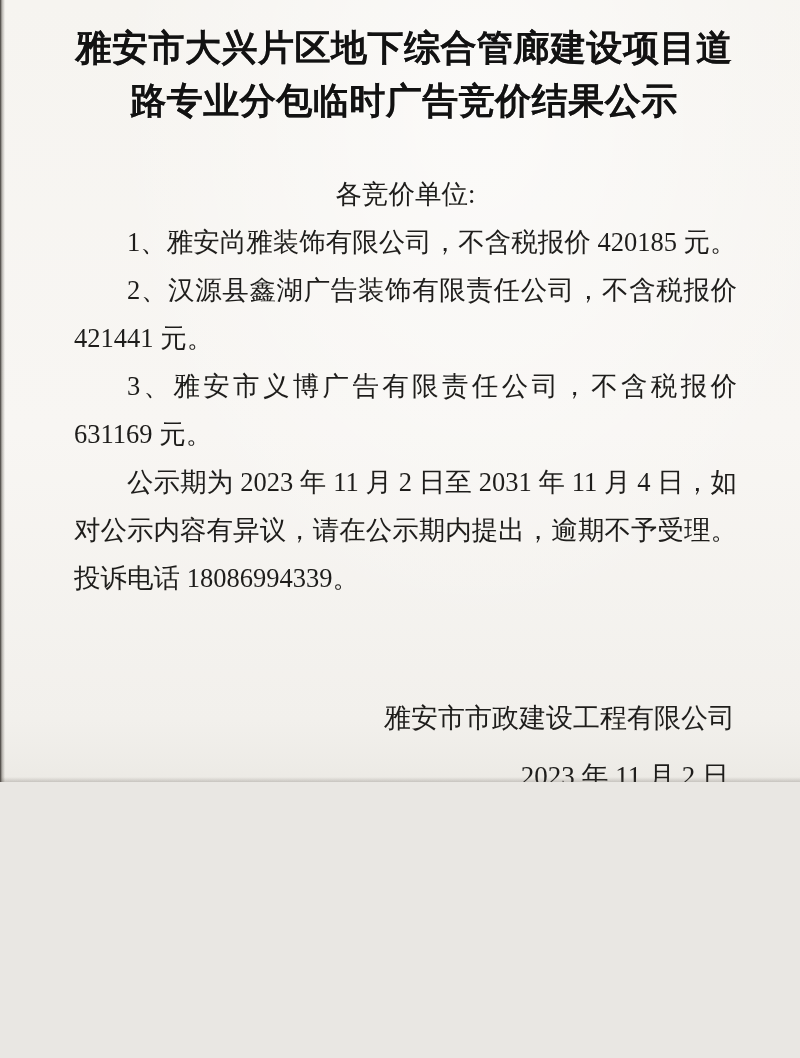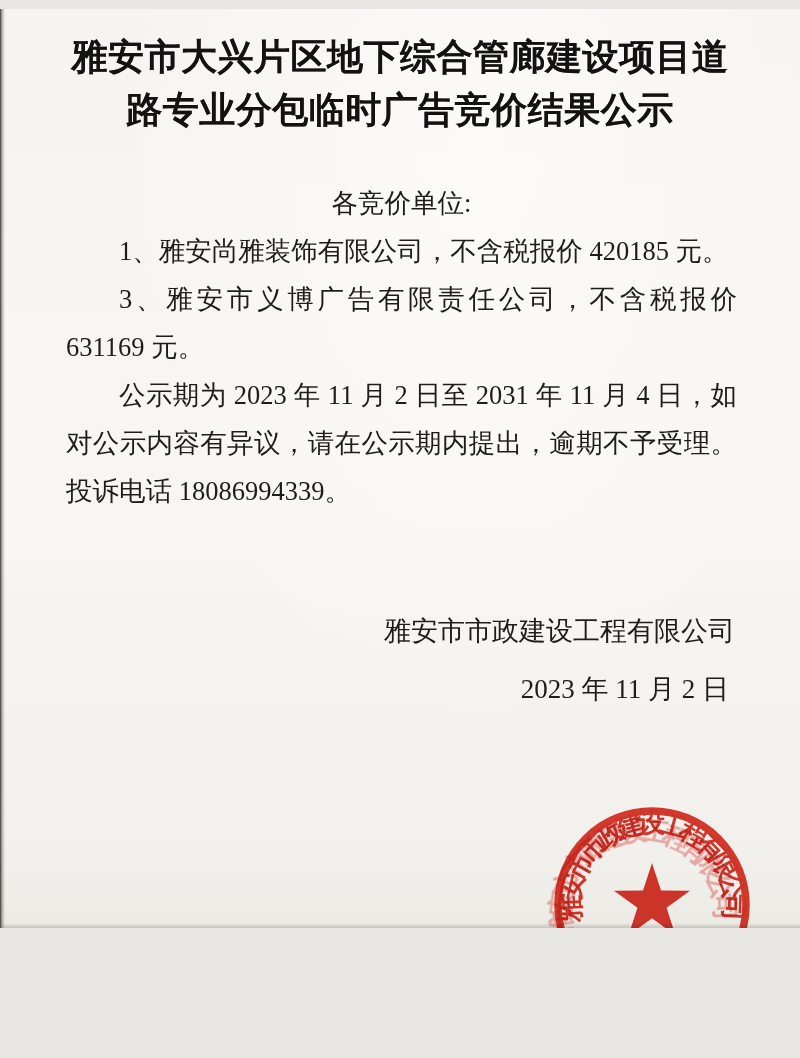--- a/index.html
+++ b/index.html
@@ -1,28 +1,29 @@
 <!DOCTYPE html>
 <html><head>
 <meta charset="utf-8">
 <style>
   * { margin: 0; padding: 0; box-sizing: border-box; }
   html, body { background: #e9e7e3; }
   .page {
     position: relative;
     width: 800px;
-    height: 919px;
-    margin: 9px auto;
+    height: 782px;
+    margin: 0 auto;
     overflow: hidden;
     color: #1d1c1a;
     font-family: "Liberation Serif", "DejaVu Serif", serif;
     background:
       radial-gradient(ellipse at 60% 15%, rgba(255,255,255,0.55), rgba(255,255,255,0) 55%),
       linear-gradient(180deg, #f6f4f0 0%, #f8f6f3 55%, #f2f0ec 92%, #ecEAe5 100%);
     background-color: #f7f5f1;
+    padding-left: 8px;
   }
   .scan-edge-left {
     position: absolute; left: 0; top: 0; bottom: 0; width: 5px;
     background: linear-gradient(90deg, rgba(28,24,20,0.85) 0px, rgba(60,55,48,0.35) 2px, rgba(60,55,48,0) 5px);
     pointer-events: none;
   }
   .scan-edge-bottom {
     position: absolute; left: 0; right: 0; bottom: 0; height: 5px;
     background: linear-gradient(0deg, rgba(90,85,78,0.25), rgba(90,85,78,0));
     pointer-events: none;
@@ -77,20 +78,21 @@
 
 <div class="page">
   <div class="scan-edge-left"></div>
   <div class="scan-edge-bottom"></div>
 
   <h1 class="doc-title">雅安市大兴片区地下综合管廊建设项目道路专业分包临时广告竞价结果公示</h1>
 
   <div class="doc-body">
     <p class="salutation">各竞价单位:</p>
     <p class="para">1、雅安尚雅装饰有限公司，不含税报价 420185 元。</p>
+    <p class="para">2、汉源县鑫湖广告装饰有限责任公司，不含税报价 421441 元。</p>
     <p class="para">3、雅安市义博广告有限责任公司，不含税报价 631169 元。</p>
     <p class="para">公示期为 2023 年 11 月 2 日至 2031 年 11 月 4 日，如对公示内容有异议，请在公示期内提出，逾期不予受理。投诉电话 18086994339。</p>
 
     <div class="signature-block">
       <div class="signature-company">雅安市市政建设工程有限公司</div>
       <div class="signature-date">2023 年 11 月 2 日</div>
     </div>
   </div>
 
   <div class="seal-ghost">

